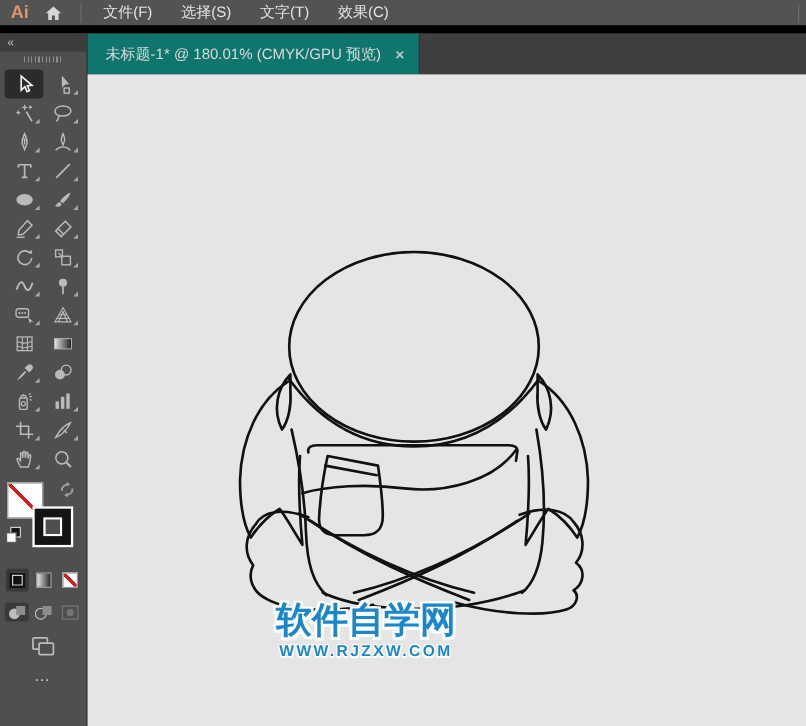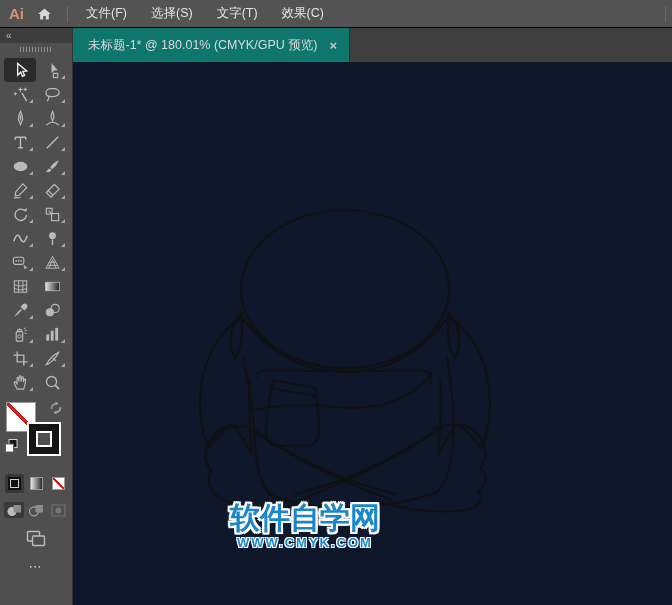--- a/index.html
+++ b/index.html
@@ -1,21 +1,21 @@
 <!DOCTYPE html>
 <html><head>
 <meta charset="utf-8">
 <style>
   html,body{margin:0;padding:0;width:672px;height:605px;overflow:hidden;
     font-family:"Liberation Sans","DejaVu Sans",sans-serif;background:#4F4F4F;}
   .root{position:relative;width:672px;height:605px;}
 
   
   .menubar{position:absolute;left:0;top:0;right:0;height:28px;background:#535353;
-    display:flex;align-items:center;color:#E3E3E3;font-size:12.5px;border-bottom:1px solid #000000;box-sizing:border-box;}
+    display:flex;align-items:center;color:#E3E3E3;font-size:12.5px;border-bottom:7px solid #000000;box-sizing:border-box;}
   .ai-logo{color:#DE9467;font-weight:bold;font-size:15px;padding:0 9px 0 9px;letter-spacing:0;}
   .home-btn{width:22px;height:22px;display:flex;align-items:center;justify-content:center;margin-right:6px;}
   .vsep{width:1px;height:16px;background:#6A6A6A;margin:0 6px;}
   .menu-item{padding:0 12px;height:29px;line-height:28px;cursor:default;white-space:nowrap;}
   .menubar-spacer{flex:1;}
 
   
   .tabstrip{position:absolute;left:73px;top:28px;right:0;height:34px;background:#3F3F3F;
     display:flex;align-items:stretch;}
   .tab{display:flex;align-items:center;background:#0f766e;border-right:1px solid #2F2F2F;
@@ -58,21 +58,21 @@
 
   .modes-row{display:flex;justify-content:center;gap:2px;margin-top:9px;}
   .mode-btn{width:20px;height:16px;display:flex;align-items:center;justify-content:center;}
   .mode-btn.pressed{background:#3A3A3A;border-radius:2px;}
   .mode-btn.disabled{opacity:.35;}
 
   .screenmode{display:flex;justify-content:center;margin-top:12px;}
   .ellipsis{margin-top:12px;text-align:center;color:#C9C9C9;font-size:13px;letter-spacing:2px;}
 
   
-  .canvas{position:absolute;left:73px;top:62px;right:0;bottom:0;background:#0f172a;overflow:hidden;}
+  .canvas{position:absolute;left:73px;top:62px;right:0;bottom:0;background:#e5e5e5;overflow:hidden;}
   .artwork{position:absolute;left:0;top:0;width:599px;height:543px;}
   .watermark{position:absolute;left:232px;top:441px;transform:translateX(-50%);text-align:center;
     font-weight:bold;line-height:1;}
   .wm-title{font-size:30px;letter-spacing:0px;white-space:nowrap;
     text-shadow:-2px -2px 0 #fff,2px -2px 0 #fff,-2px 2px 0 #fff,2px 2px 0 #fff,0 -2px 0 #fff,0 2px 0 #fff,-2px 0 0 #fff,2px 0 0 #fff;}
   .wm-url{font-size:13px;letter-spacing:2px;margin-top:3px;white-space:nowrap;
     text-shadow:-1px -1px 0 #fff,1px -1px 0 #fff,-1px 1px 0 #fff,1px 1px 0 #fff;}
 </style>
 </head>
 <body>
@@ -375,17 +375,17 @@
         <path d="M 368,366 C 320,398 272,420 222,432"></path>
         <path d="M 358,372 C 314,402 270,421 226,438"></path>
 
         <path d="M 184,369 C 162,361 146,364 140,375 C 131,385 130,399 138,409 C 133,419 137,431 149,437 C 167,447 202,449 238,442"></path>
         <path d="M 360,367 C 382,359 398,363 405,373 C 414,383 415,397 407,407 C 415,413 414,424 405,430 C 410,434 408,443 399,446 C 380,452 342,450 306,440"></path>
       </g>
     </svg>
 
     <div id="watermark" class="watermark" style="color: rgb(27, 135, 203);">
       <div class="wm-title">软件自学网</div>
-      <div class="wm-url">WWW.CMYK.COM</div>
+      <div class="wm-url">WWW.RJZXW.COM</div>
     </div>
   </div>
 
 </div>
 
 </body></html>

